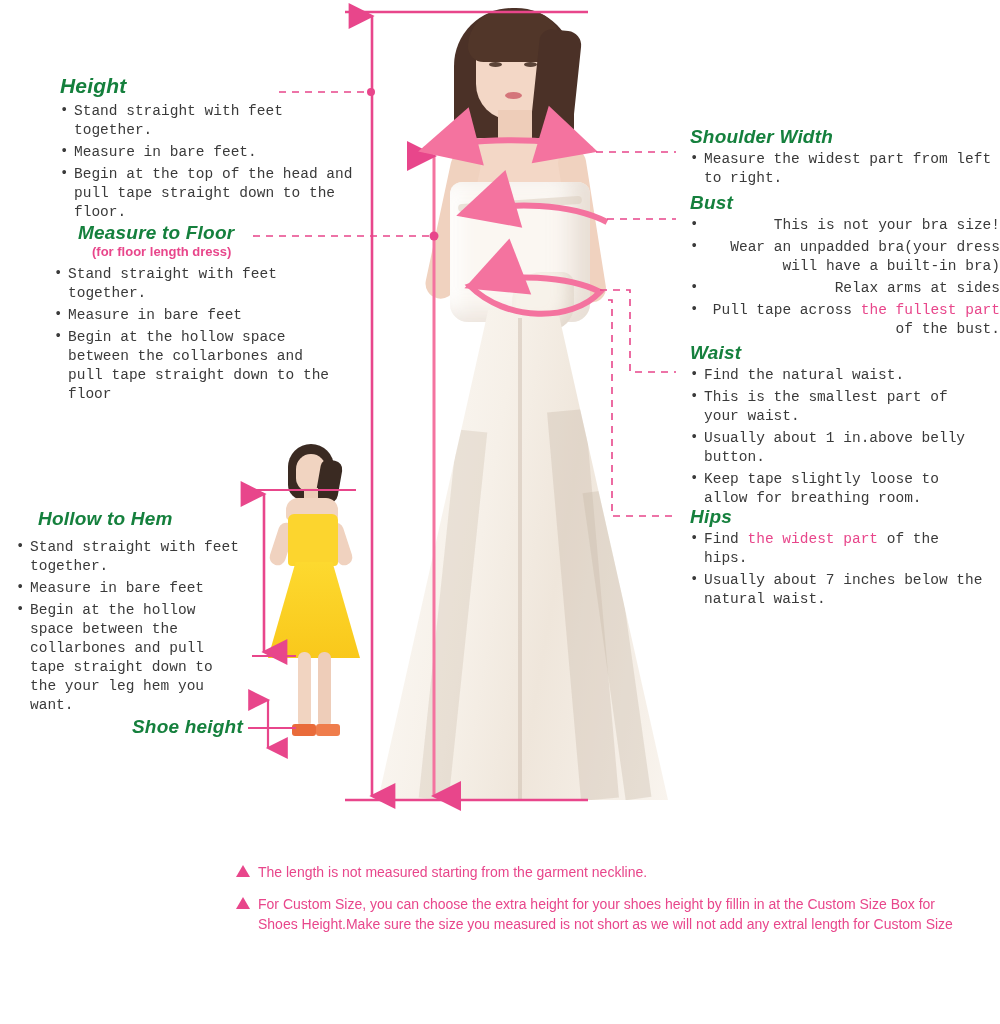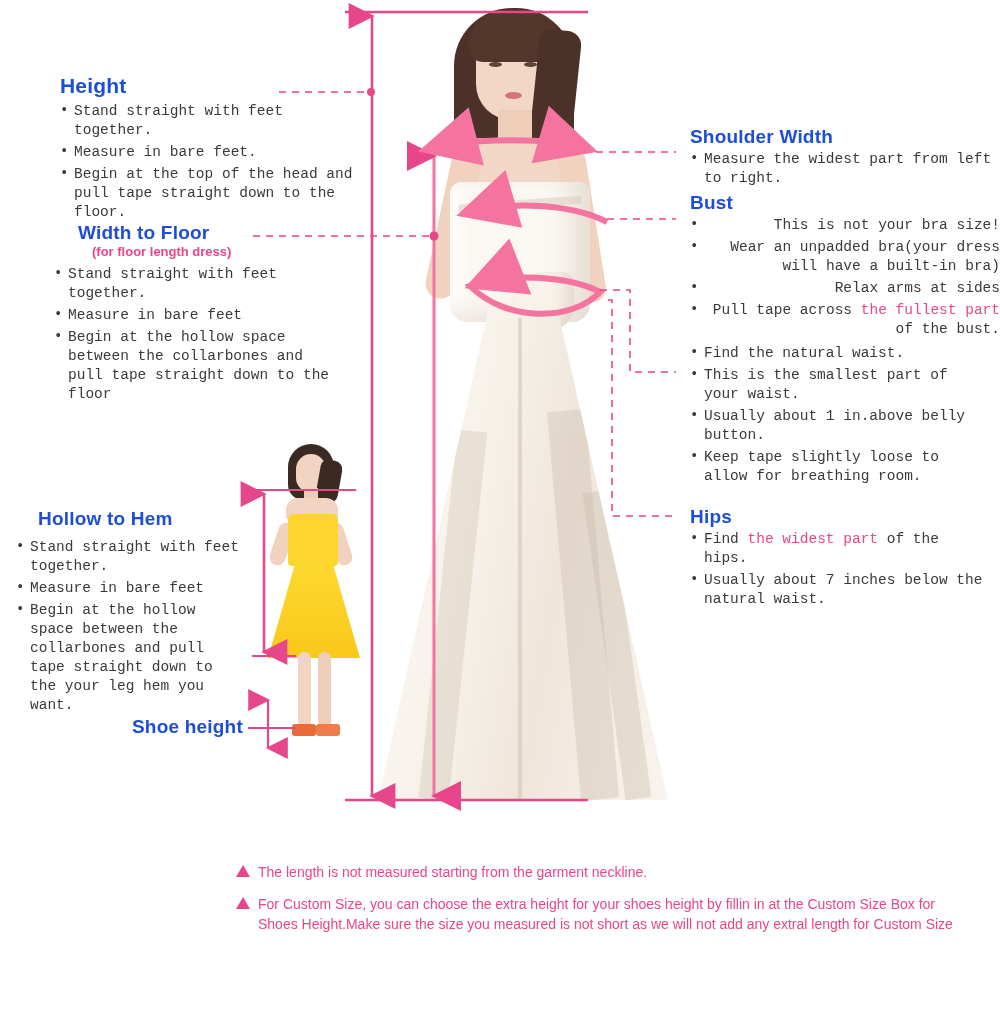--- a/index.html
+++ b/index.html
@@ -14,24 +14,25 @@
     position: relative;
     width: 1000px;
     height: 1024px;
     background: #ffffff;
     overflow: hidden;
   }
 
   
   .block { position: absolute; }
   .heading {
-    color: #1d4ed8;
+    color: #15803d;
     font-weight: bold;
     letter-spacing: .2px;
     white-space: nowrap;
+    font-style: italic;
   }
   .heading.h-lg { font-size: 21px; }
   .heading.h-md { font-size: 19px; }
   .subheading {
     color: #e8468b;
     font-size: 13px;
     font-weight: bold;
   }
   ul.bullets {
     margin: 4px 0 0 0;
@@ -330,21 +331,21 @@
   <div class="block" style="left:60px; top:74px; width:300px;">
     <div class="heading h-lg">Height</div>
     <ul class="bullets">
       <li>Stand straight with feet together.</li>
       <li>Measure in bare feet.</li>
       <li>Begin at the top of the head and pull tape straight down to the floor.</li>
     </ul>
   </div>
 
   <div class="block" style="left:40px; top:222px; width:302px;">
-    <div class="heading h-md" style="margin-left:38px;">Width to Floor</div>
+    <div class="heading h-md" style="margin-left:38px;">Measure to Floor</div>
     <div class="subheading" style="margin-left:52px;">(for floor length dress)</div>
     <ul class="bullets" style="margin-top:6px; margin-left:14px;">
       <li>Stand straight with feet together.</li>
       <li>Measure in bare feet</li>
       <li>Begin at the hollow space between the collarbones and pull tape straight down to the floor</li>
     </ul>
   </div>
 
   <div class="block" style="left:16px; top:508px; width:230px;">
     <div class="heading h-md" style="margin-left:22px;">Hollow to Hem</div>
@@ -370,20 +371,21 @@
     <div class="heading h-md">Bust</div>
     <ul class="bullets" style="margin-top:2px;text-align:right;">
       <li>This is not your bra size!</li>
       <li>Wear an unpadded bra(your dress will have a built-in bra)</li>
       <li>Relax arms at sides</li>
       <li><span>Pull tape across </span><span class="hl">the fullest part</span><span> of the bust.</span></li>
     </ul>
   </div>
 
   <div class="block" style="left:690px; top:342px; width:300px;">
+    <div class="heading h-md">Waist</div>
     <ul class="bullets" style="margin-top:2px;">
       <li>Find the natural waist.</li>
       <li>This is the smallest part of your waist.</li>
       <li>Usually about 1 in.above belly button.</li>
       <li>Keep tape slightly loose to allow for breathing room.</li>
     </ul>
   </div>
 
   <div class="block" style="left:690px; top:506px; width:300px;">
     <div class="heading h-md">Hips</div>

